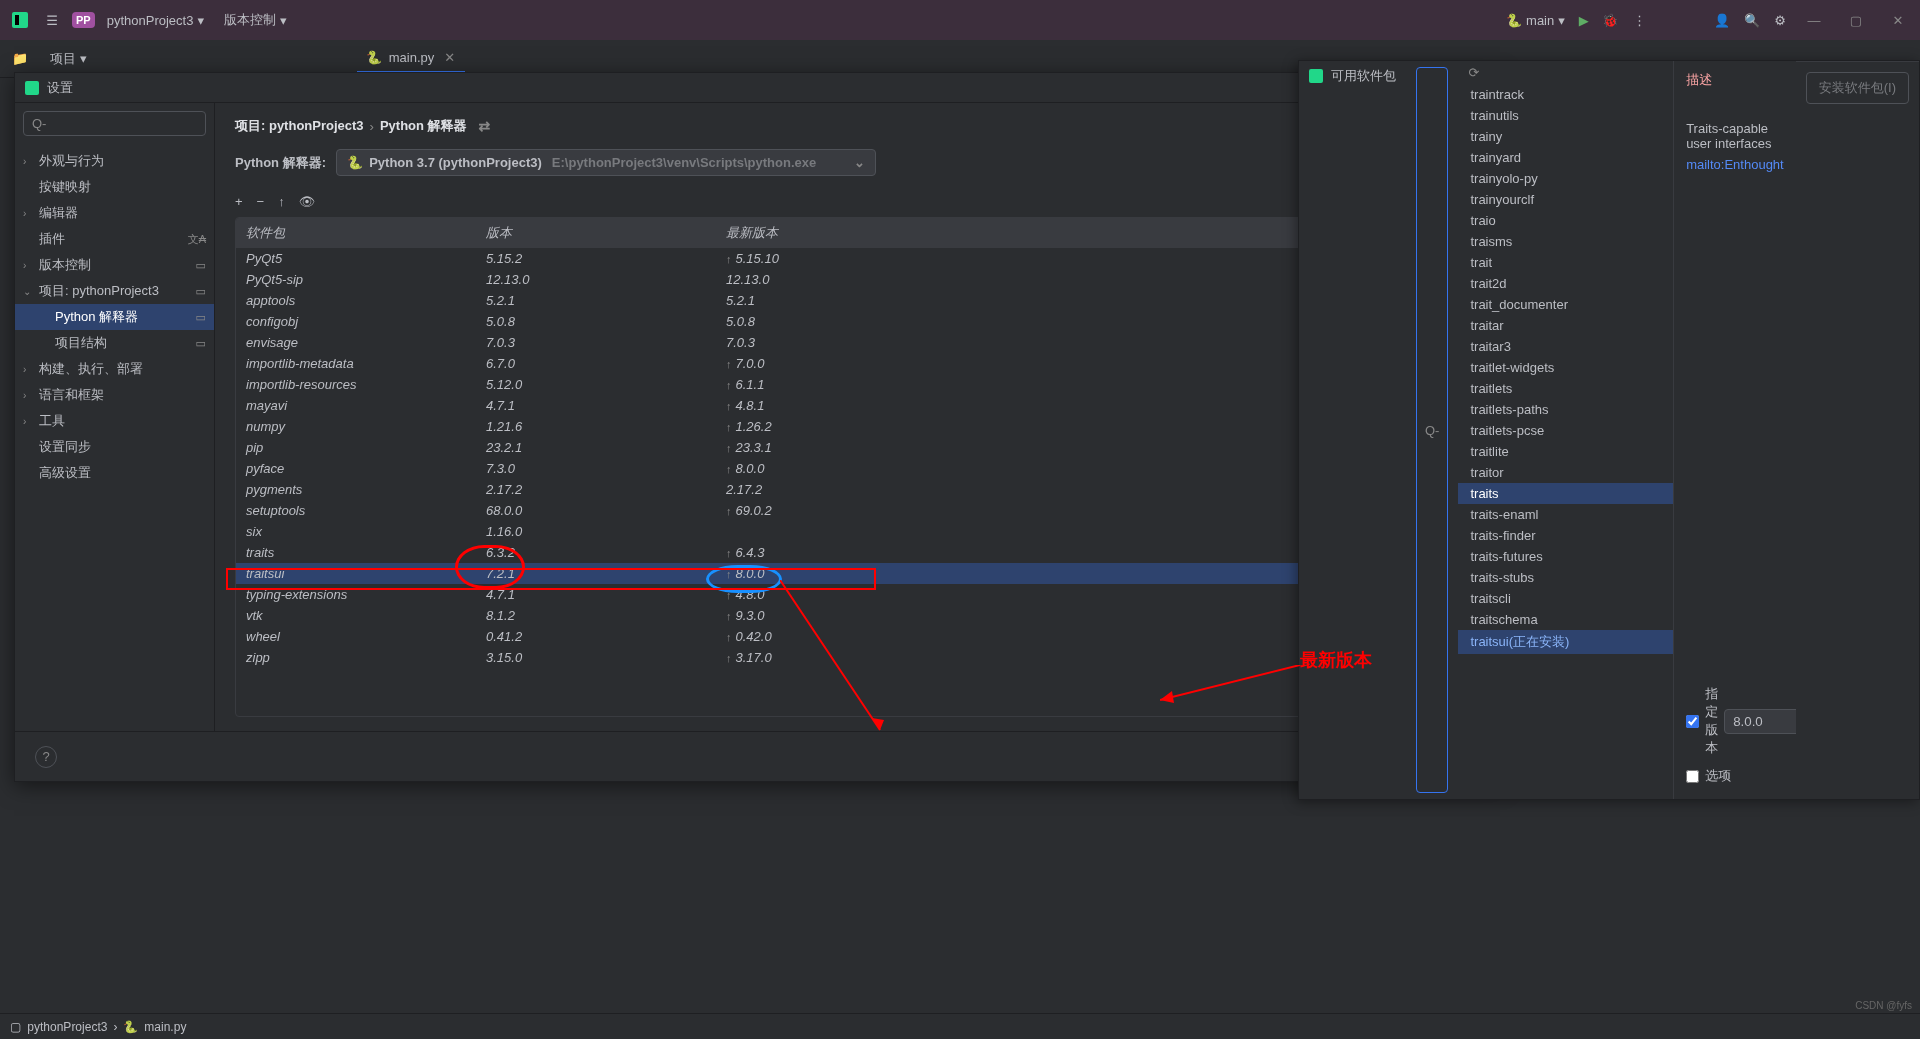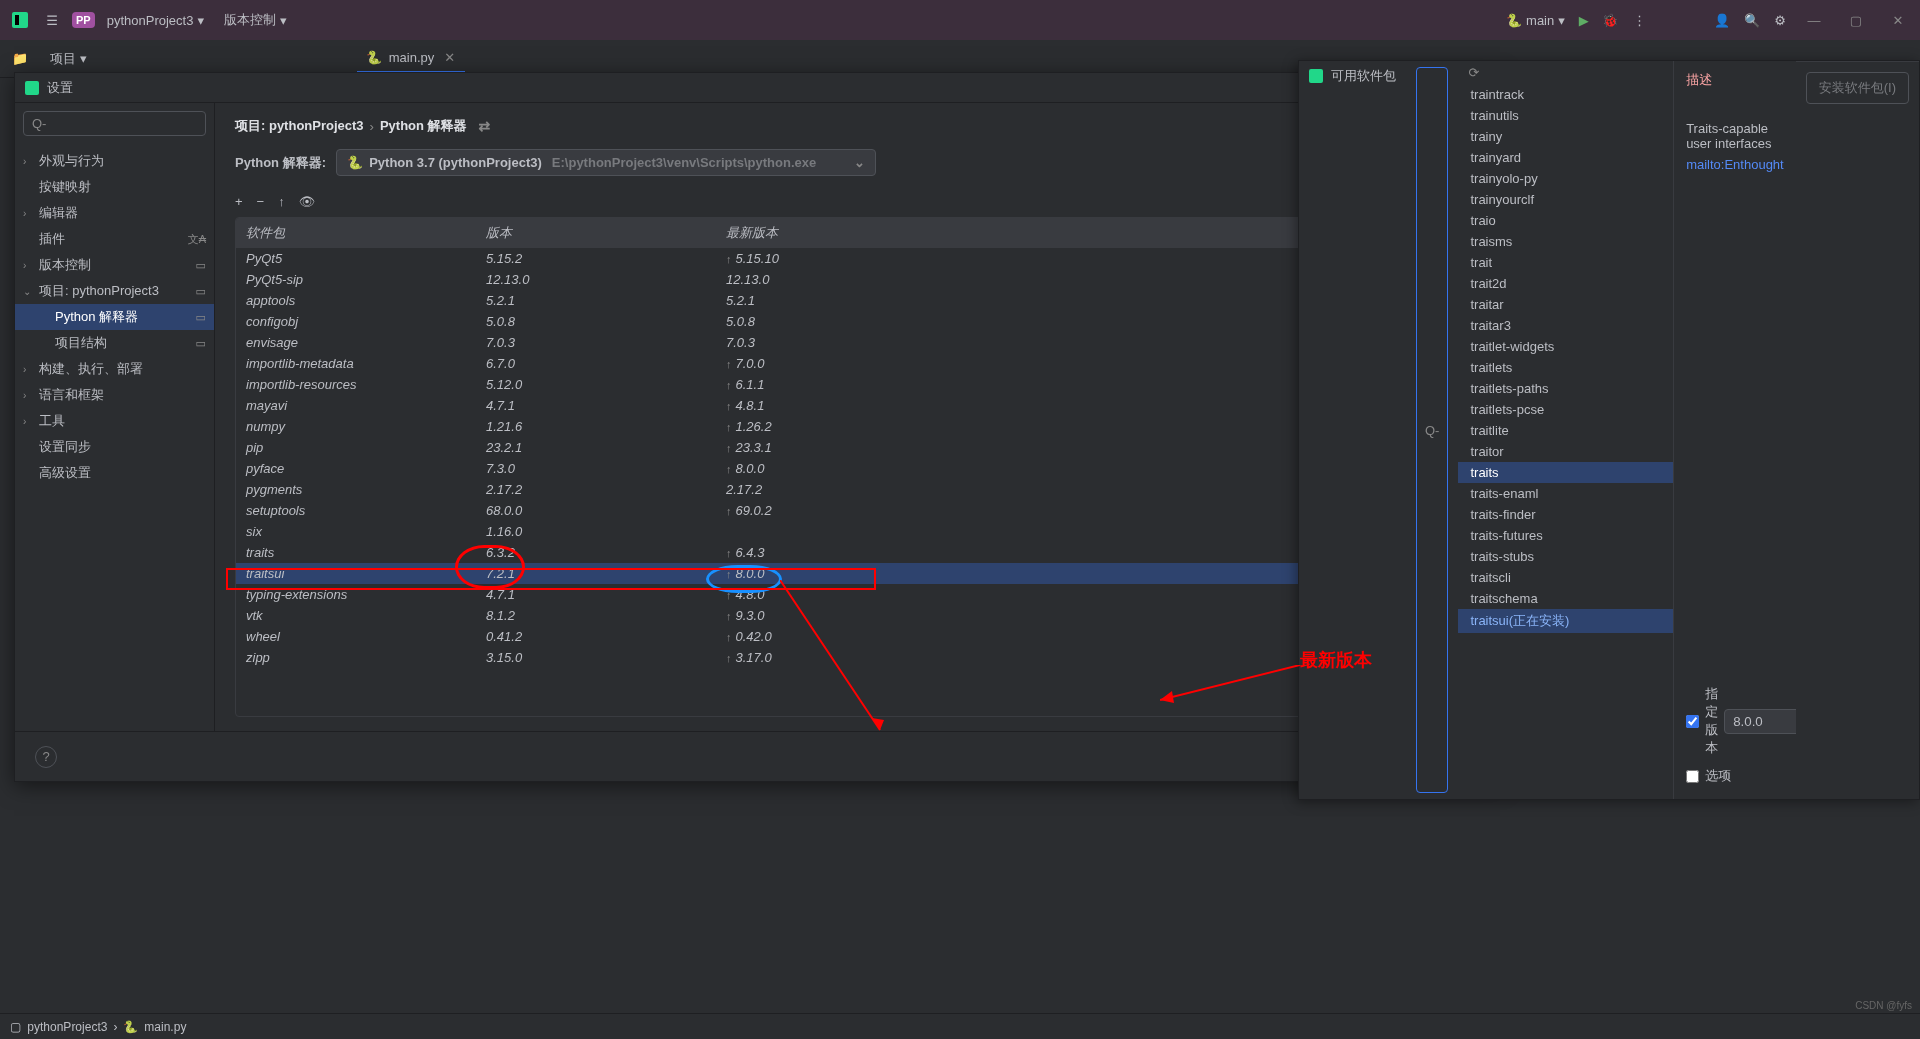--- a/index.html
+++ b/index.html
@@ -384,20 +384,21 @@
           <div class="avail-item">traintrack</div>
           <div class="avail-item">trainutils</div>
           <div class="avail-item">trainy</div>
           <div class="avail-item">trainyard</div>
           <div class="avail-item">trainyolo-py</div>
           <div class="avail-item">trainyourclf</div>
           <div class="avail-item">traio</div>
           <div class="avail-item">traisms</div>
           <div class="avail-item">trait</div>
           <div class="avail-item">trait2d</div>
+          <div class="avail-item">trait_documenter</div>
           <div class="avail-item">traitar</div>
           <div class="avail-item">traitar3</div>
           <div class="avail-item">traitlet-widgets</div>
           <div class="avail-item">traitlets</div>
           <div class="avail-item">traitlets-paths</div>
           <div class="avail-item">traitlets-pcse</div>
           <div class="avail-item">traitlite</div>
           <div class="avail-item">traitor</div>
           <div class="avail-item selected">traits</div>
           <div class="avail-item">traits-enaml</div>

